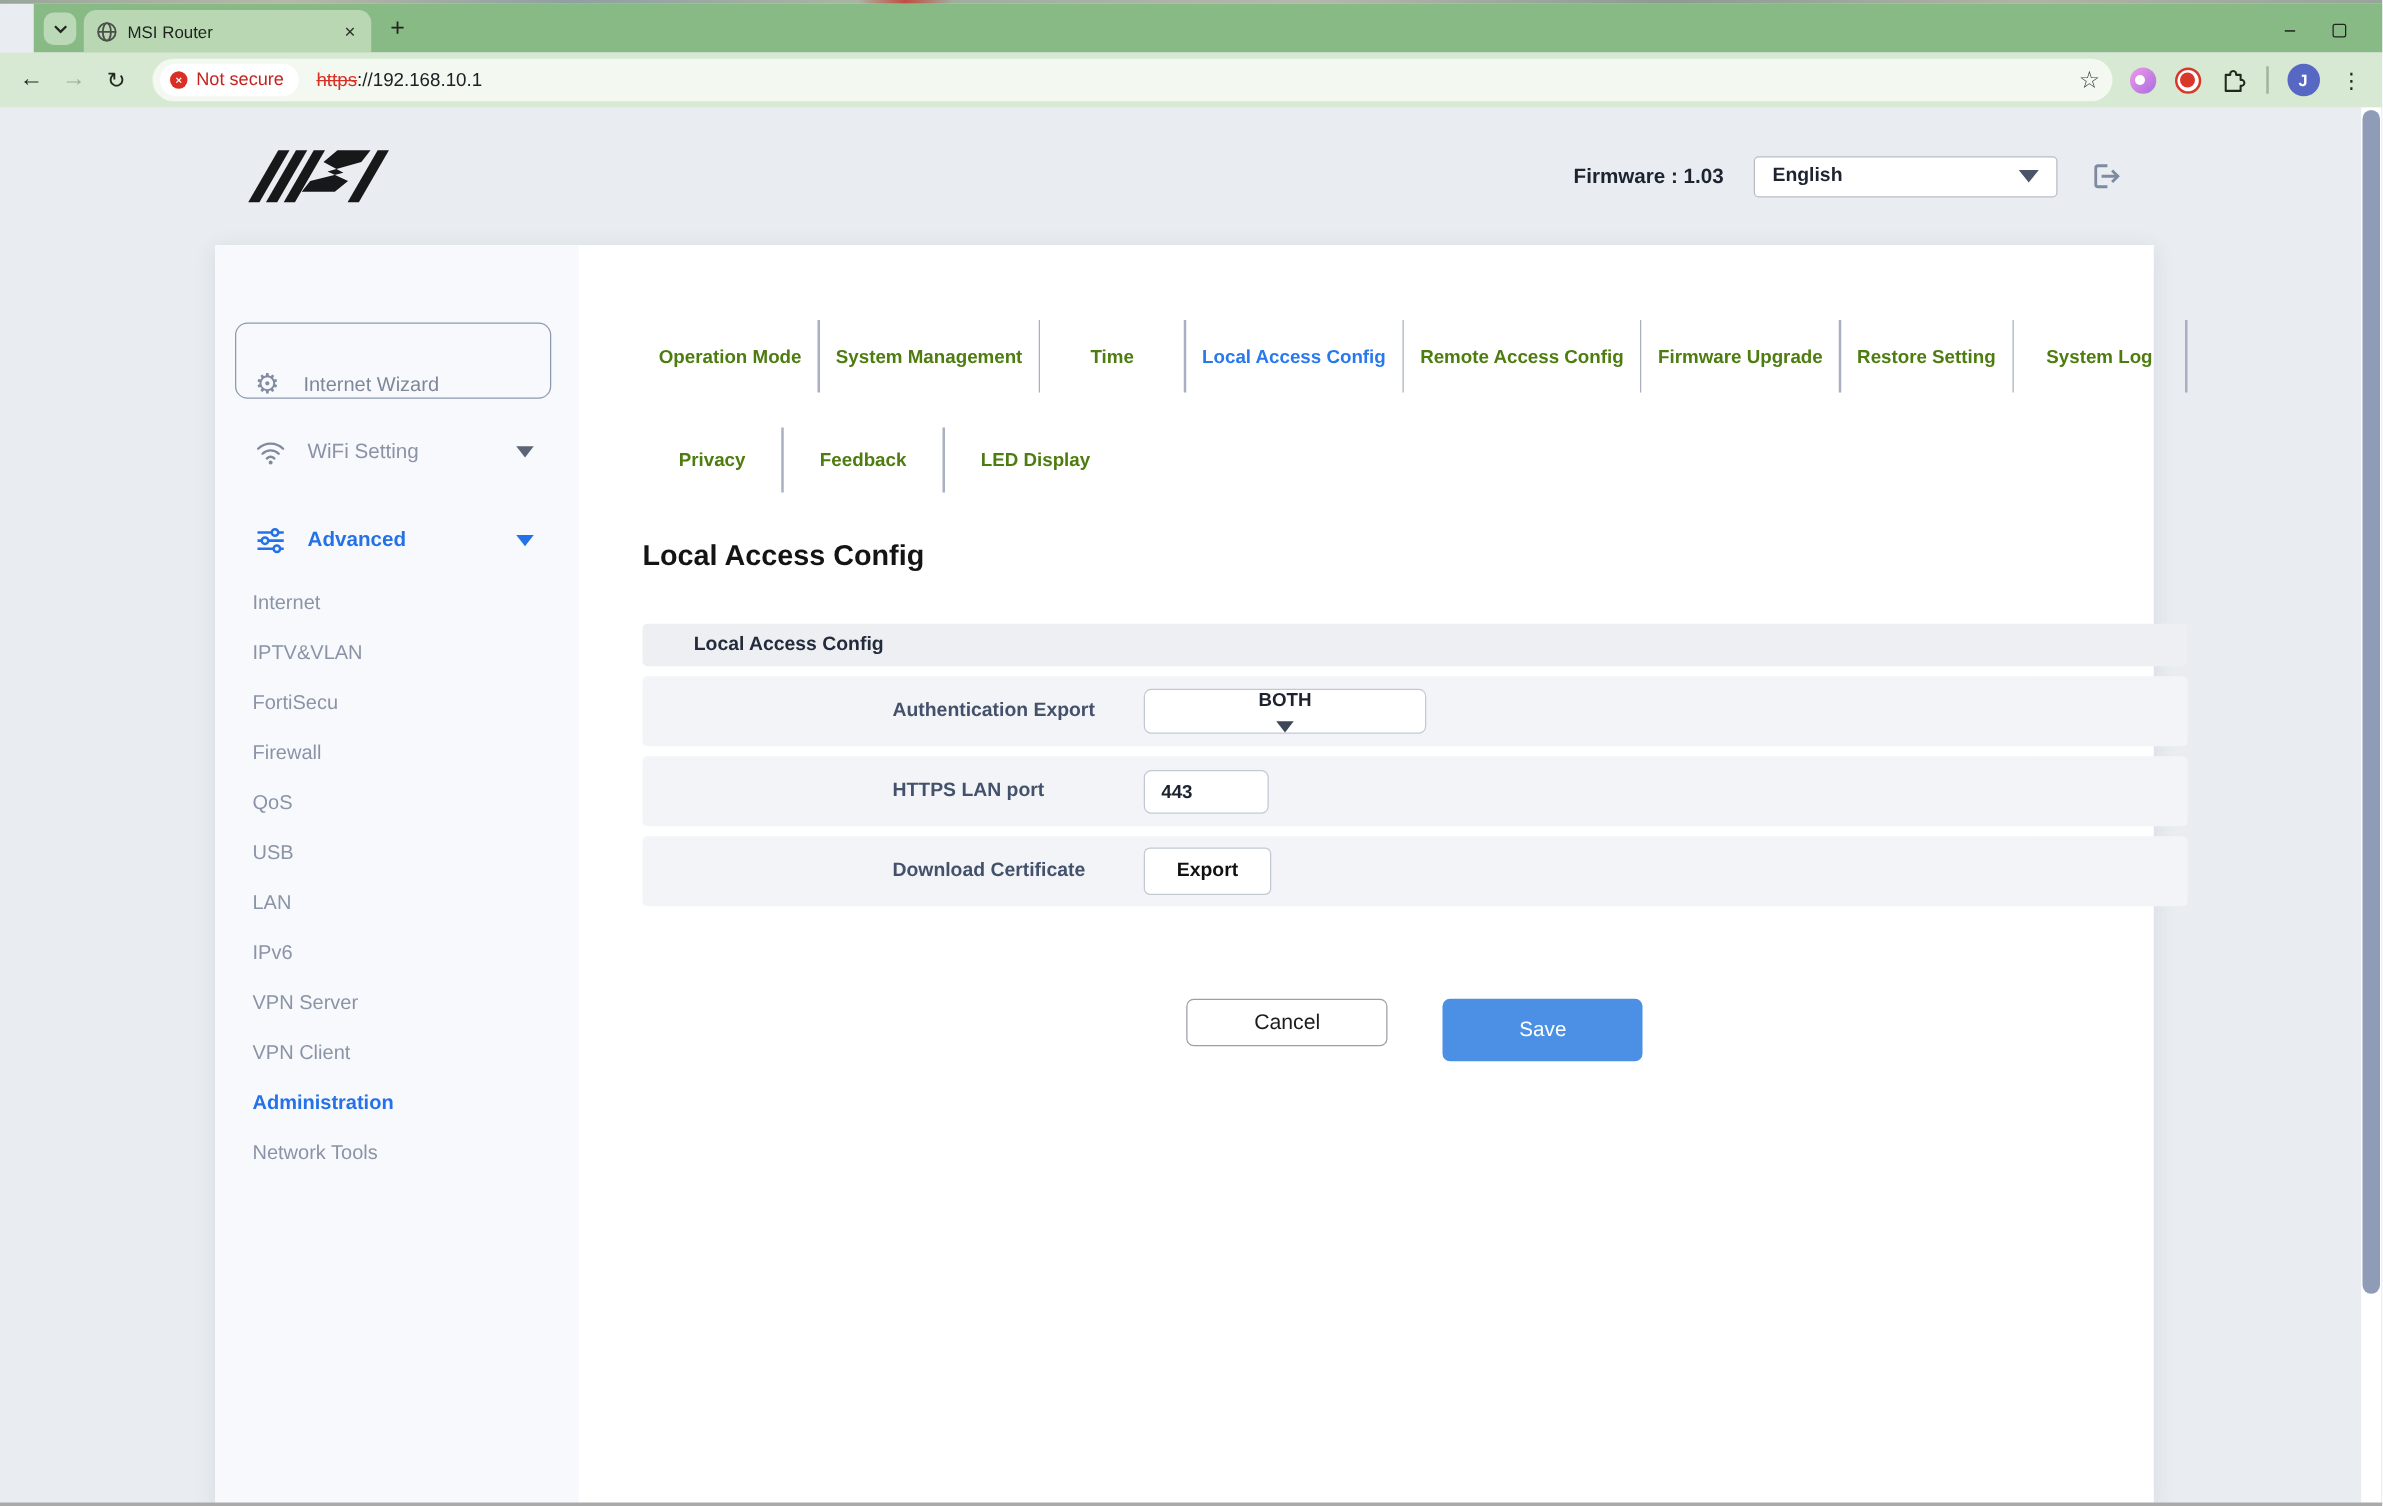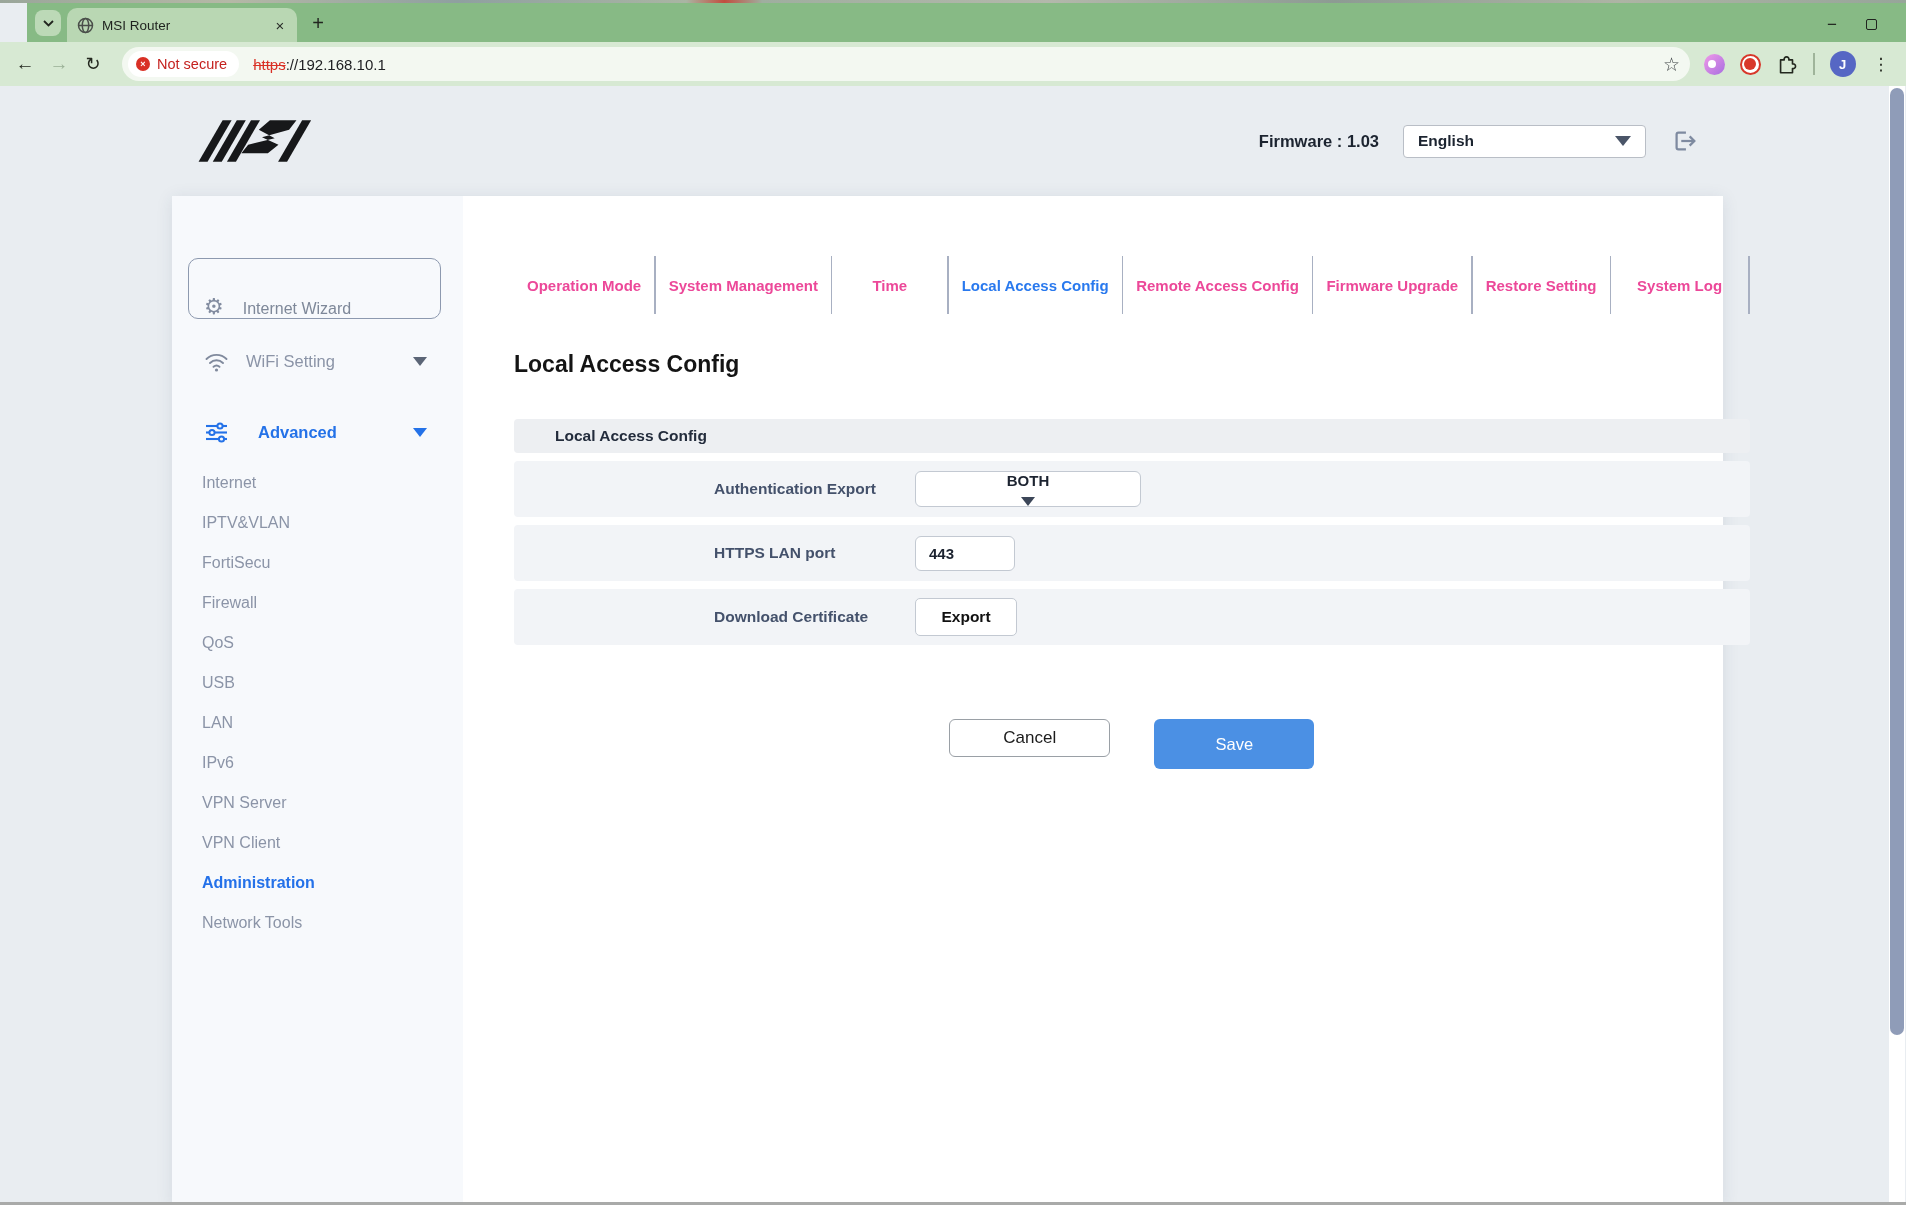--- a/index.html
+++ b/index.html
@@ -84,34 +84,34 @@
   .sidebar { width:291px; background:#f7f9fc; padding-top:62px; flex:none; }
   .wizard-box { margin:0 22px 0 16px; height:61px; border:1.5px solid #8d99af; border-radius:10px;
     display:flex; align-items:flex-end; padding-left:15px; gap:19px; }
   .gear-glyph { font-size:22px; color:#828ca0; line-height:1; }
   .gear-glyph::before { content:"\2699"; }
   .wizard-label { font-size:16px; color:#7e8899; }
   .side-items { margin-top:12px; }
   .side-item { height:58px; margin-top:13px; display:flex; align-items:center; padding-left:32px; }
   .side-icon { width:25px; height:25px; flex:none; margin-right:17px; }
   .side-label { font-size:16.5px; color:#8b94a7; }
-  .side-item.active .side-label { color:#2472e8; font-weight:bold;margin-left:12px; }
+  .side-item.active .side-label { color:#2472e8; font-weight:bold; }
   .side-caret { margin-left:auto; margin-right:36px; width:0; height:0;
     border-left:7.5px solid transparent; border-right:7.5px solid transparent; border-top:9px solid #5b6576; }
   .side-caret.blue { border-top-color:#2472e8; }
   .sub-items { margin-top:2px; }
   .sub-item { height:40px; display:flex; align-items:center; padding-left:30px; font-size:16px; color:#8b94a7; }
   .sub-item.active { color:#2471e9; font-weight:bold; }
 
   
   .main { flex:1; padding:0 48px 0 51px; }
   .tabs-row { display:flex; align-items:center; }
   .tabs-row1 { margin-top:60px; height:58px; }
   .tabs-row2 { margin-top:28px; height:52px; }
-  .tab-item { padding:0 13px; font-size:15px; color:#ec4899; font-weight:bold; white-space:nowrap;
+  .tab-item { padding:0 13px; font-size:15px; color:#4d7c0f; font-weight:bold; white-space:nowrap;
     height:100%; display:flex; align-items:center; justify-content:center; text-align:center; }
   .tabs-row2 .tab-item { padding:0 29px; }
   .tab-item.active { color:#2979ee; }
   .vsep { width:1.5px; height:100%; background:#a8b0c2; flex:none; }
 
   .page-title { margin-top:37px; font-size:23px; font-weight:bold; color:#141414; }
 
   .panel { margin-top:41px; }
   .panel-header { height:34px; background:#edeff2; border-radius:4px; display:flex; align-items:center;
     padding-left:41px; margin-bottom:8px; }
@@ -279,20 +279,27 @@
           <div class="vsep"></div>
           <div class="tab-item">Remote Access Config</div>
           <div class="vsep"></div>
           <div class="tab-item">Firmware Upgrade</div>
           <div class="vsep"></div>
           <div class="tab-item">Restore Setting</div>
           <div class="vsep"></div>
           <div class="tab-item" style="padding:0 26px;">System Log</div>
           <div class="vsep"></div>
         </div>
+        <div class="tabs-row tabs-row2">
+          <div class="tab-item">Privacy</div>
+          <div class="vsep"></div>
+          <div class="tab-item">Feedback</div>
+          <div class="vsep"></div>
+          <div class="tab-item">LED Display</div>
+        </div>
 
         <h1 class="page-title">Local Access Config</h1>
 
         <div class="panel">
           <div class="panel-header">
             <span class="panel-header-label">Local Access Config</span>
           </div>
           <div class="form-row">
             <span class="row-label">Authentication Export</span>
             <div class="select-box">

